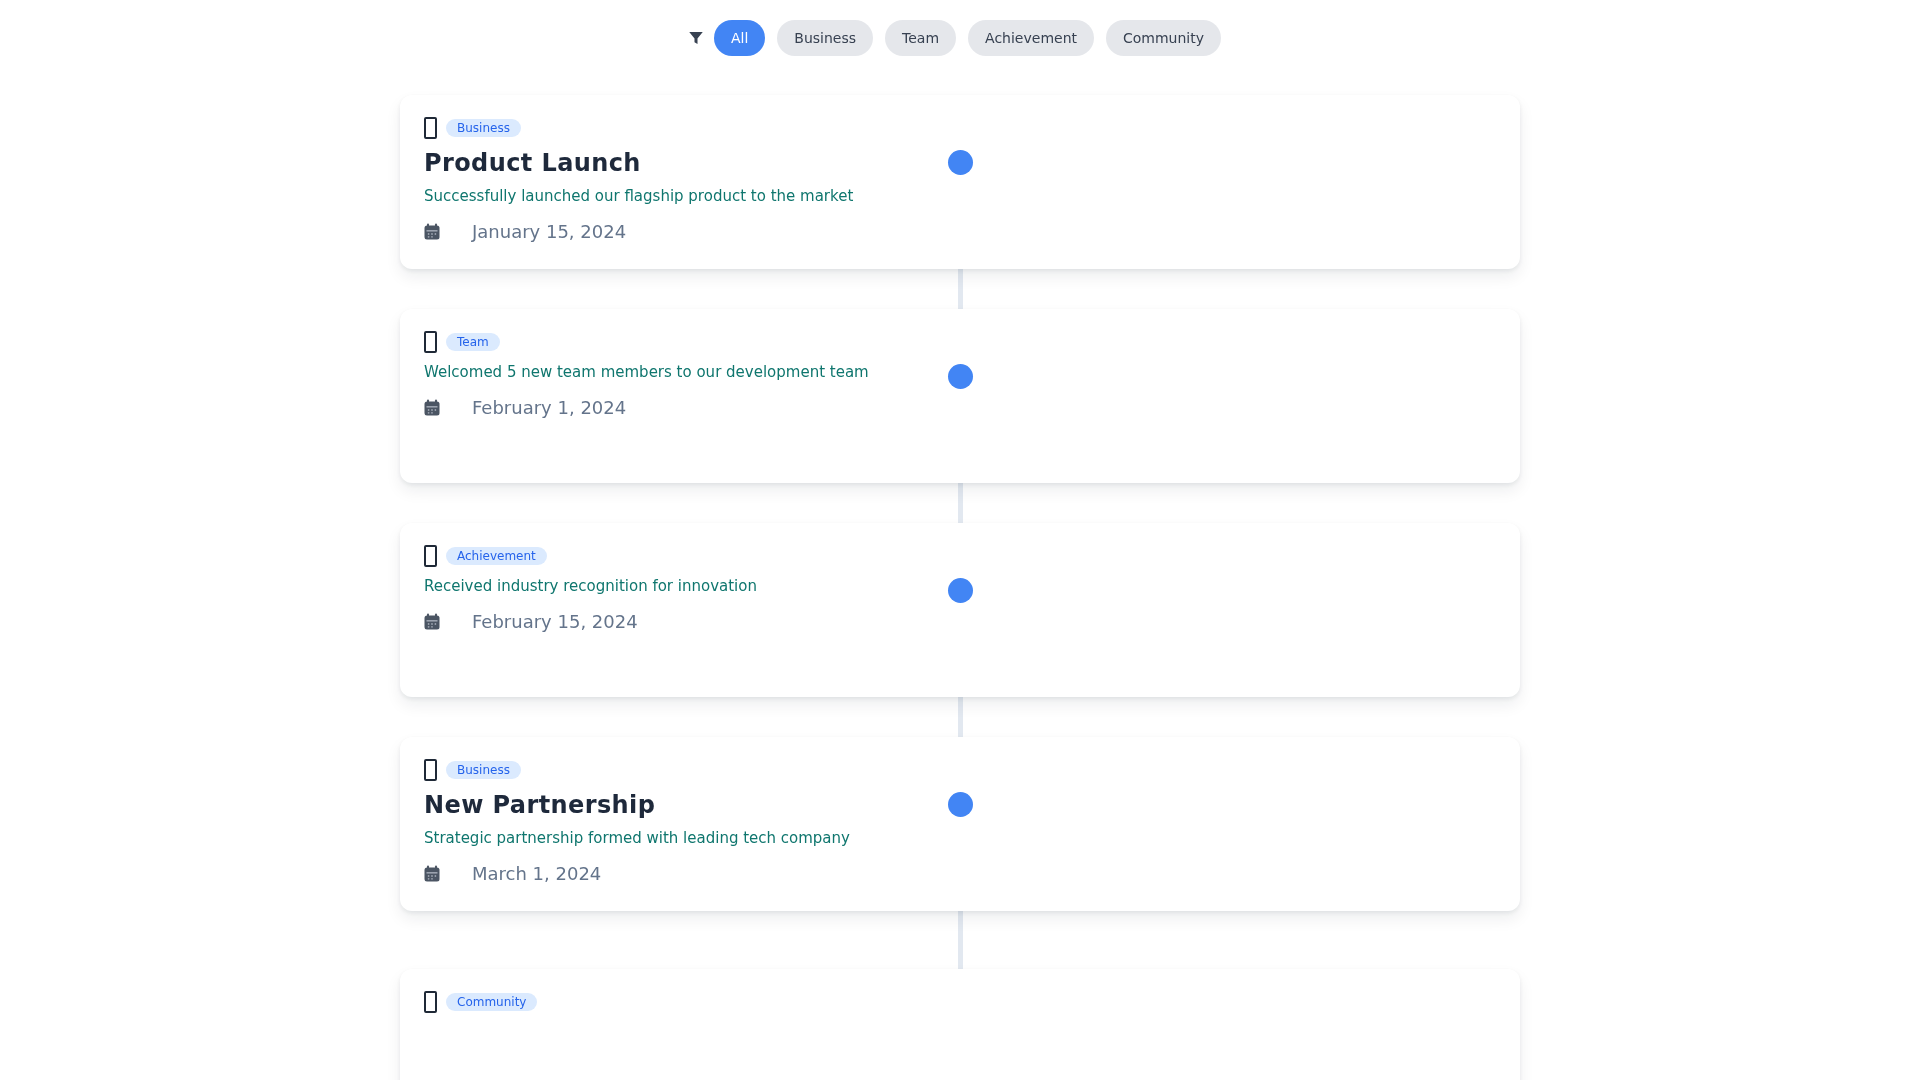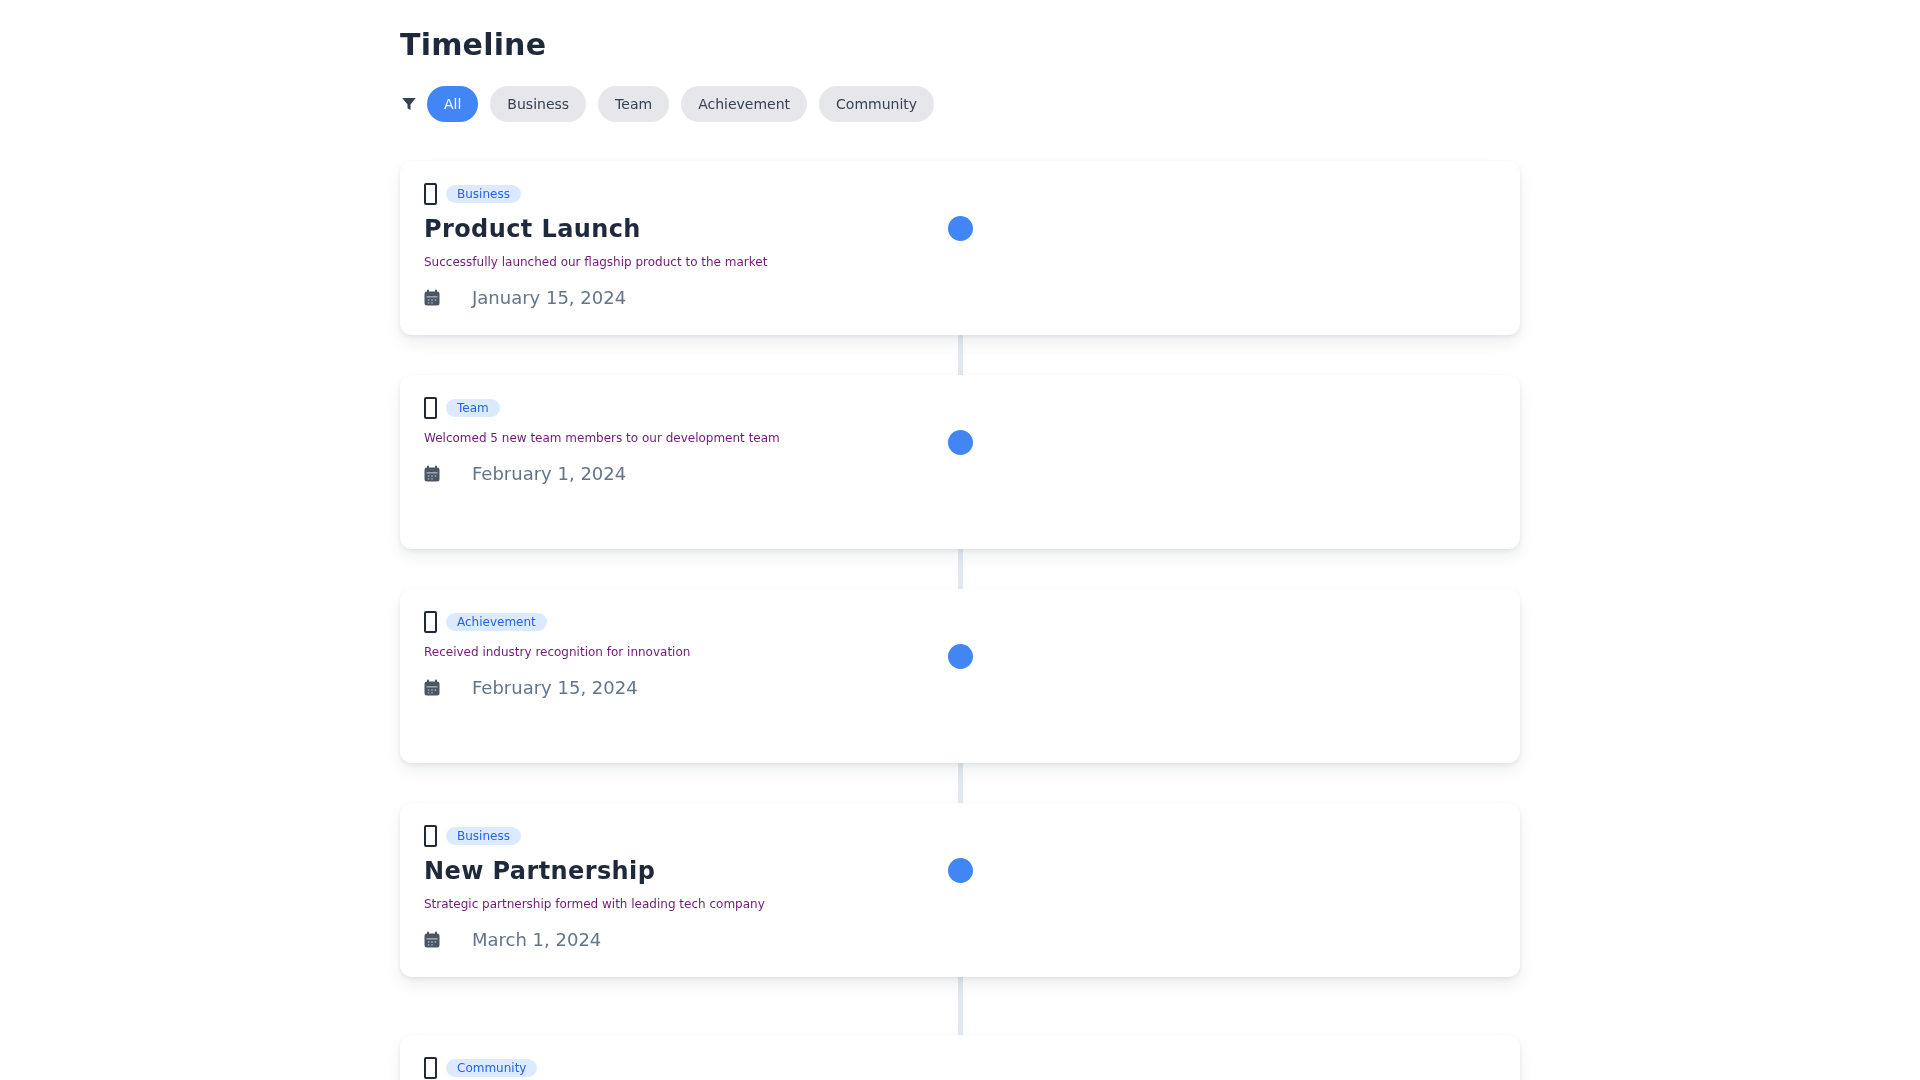--- a/index.html
+++ b/index.html
@@ -11,21 +11,21 @@
     color: #1e293b;
   }
   .container { width: 1120px; margin: 0 auto; }
 
   h1.page-title {
     margin: 24px 0 0 0;
     font-size: 30px; line-height: 42px; font-weight: 700;
     color: #1e293b; letter-spacing: 0.2px;
   }
 
-  .filters { margin-top: 20px; height: 36px; display: flex; align-items: center; }
+  .filters { margin-top: 20px; height: 36px; display: flex; align-items: center; justify-content: center; }
   .funnel-wrap { width: 18px; height: 24px; margin-right: 9px; display: flex; align-items: center; }
   .pill {
     height: 36px; border-radius: 18px; padding: 0 17px; margin-right: 12px;
     font-size: 14px; font-family: inherit; line-height: 1;
     display: inline-flex; align-items: center; justify-content: center;
     background: #e5e7eb; color: #374151; border: none; cursor: pointer; white-space: nowrap;
   }
   .pill.active { background: #4285f4; color: #ffffff; }
 
   .timeline { position: relative; margin-top: 39px; display: flex; flex-direction: column; }
@@ -49,30 +49,29 @@
   .tofu {
     width: 13px; height: 22px; border: 2px solid #1f2937; border-radius: 2px;
     margin-right: 9px; flex: none; background: #ffffff;
   }
   .badge {
     font-size: 12px; line-height: 12px; padding: 3px 11px;
     border-radius: 9999px; background: #dbeafe; color: #2563eb;
     font-weight: 500; white-space: nowrap;
   }
   .card h3.ev-title { margin: 10px 0 0 0; font-size: 24px; line-height: 28px; font-weight: 700; color: #1e293b; letter-spacing: 0.4px; }
-  .ev-desc { margin: 7px 0 0 0; font-size: 12px; line-height: 24px; color: #701a75; }
+  .ev-desc { margin: 7px 0 0 0; font-size: 15px; line-height: 24px; color: #0f766e; }
   .date-row { margin-top: 13px; height: 20px; display: flex; align-items: center; color: #64748b; font-size: 18px; gap: 22px; }
   .cal-wrap { width: 16px; height: 17px; margin-right: 10px; flex: none; display: flex; align-items: center; }
 </style>
 </head>
 <body>
 
 <div class="container">
 
-  <h1 class="page-title">Timeline</h1>
 
   <div class="filters">
     <span class="funnel-wrap">
       <svg width="18" height="18" viewBox="0 0 24 24" fill="#374151">
         <path d="M3 4h18l-7 8.5V20l-4-2.5V12.5L3 4z"></path>
       </svg>
     </span>
     <button class="pill active">All</button>
     <button class="pill">Business</button>
     <button class="pill">Team</button>

